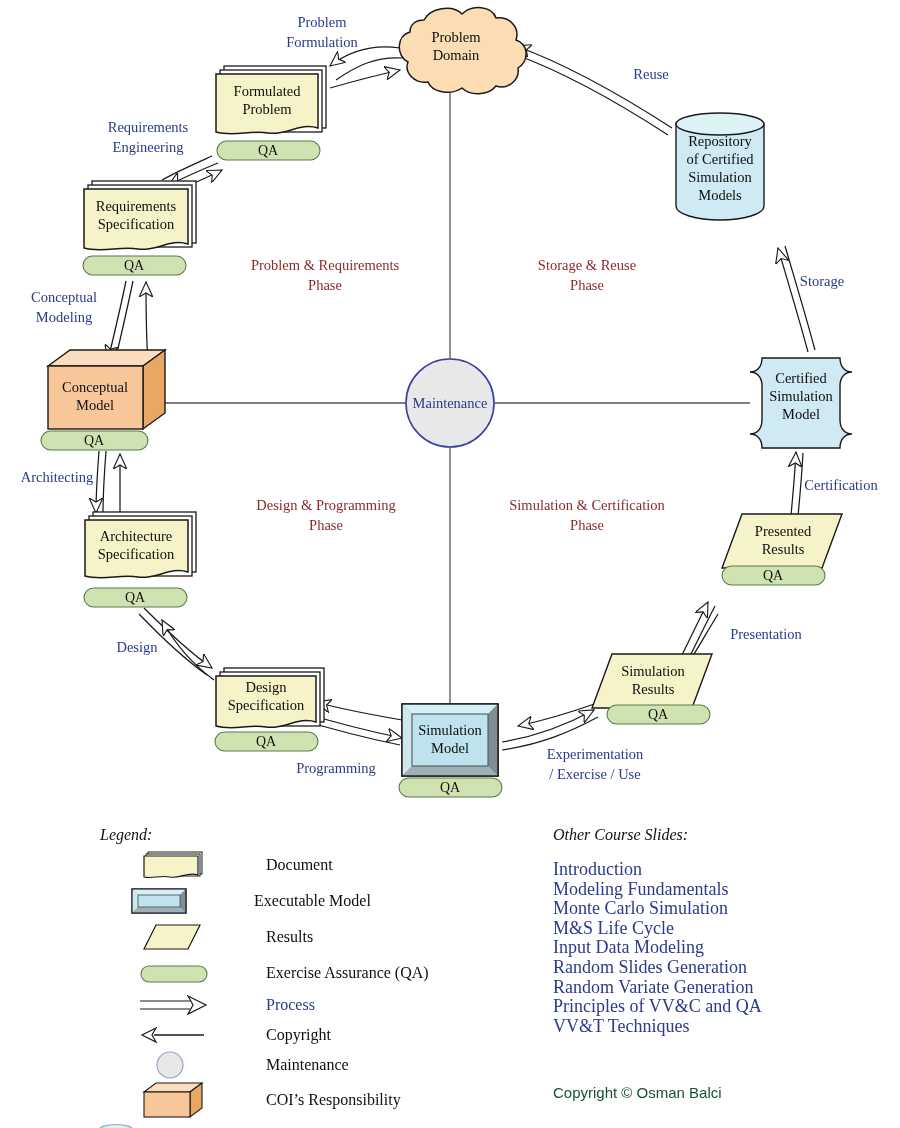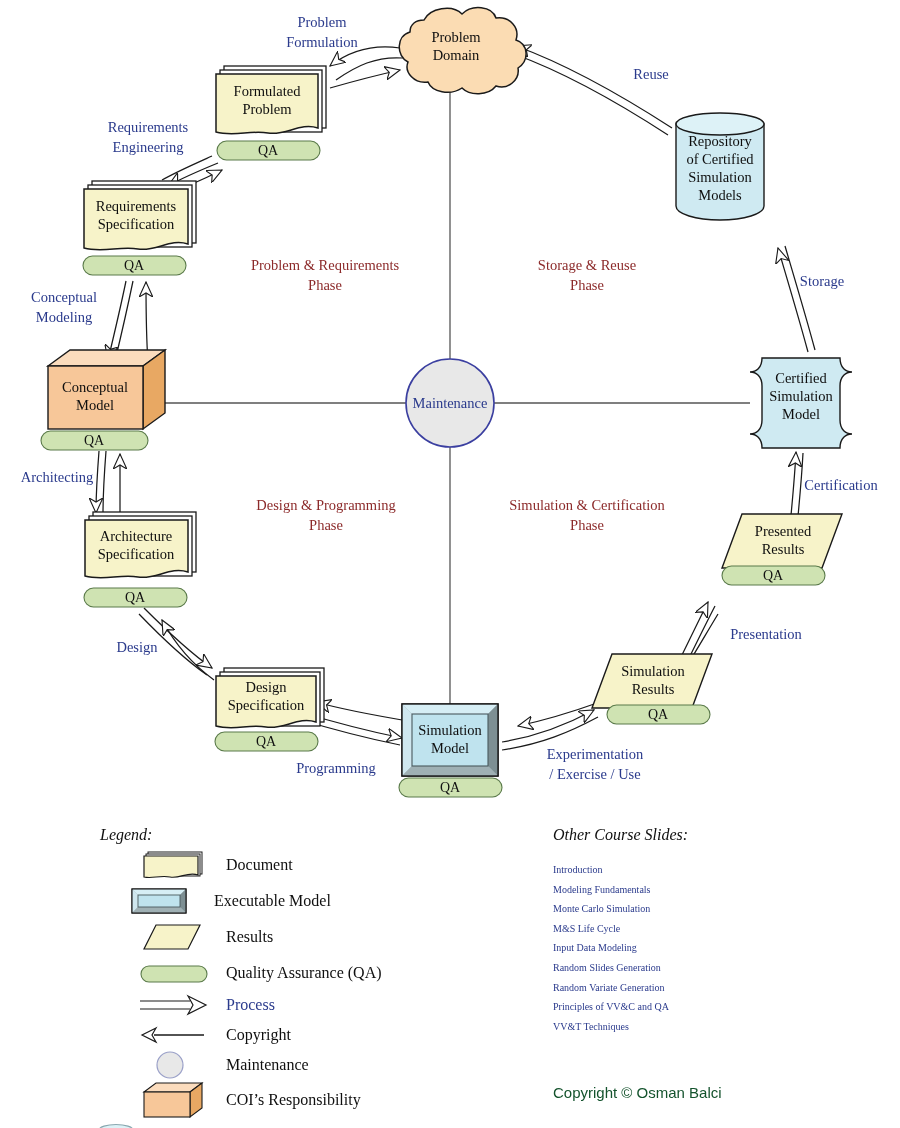--- a/index.html
+++ b/index.html
@@ -9,28 +9,28 @@
   svg#cycle{position:absolute;left:0;top:0;width:900px;height:812px;}
   .nodetext{font-family:"Liberation Serif","DejaVu Serif",serif;font-size:14.5px;fill:#0e0e0e;text-anchor:middle;}
   .qatext{font-family:"Liberation Serif","DejaVu Serif",serif;font-size:14px;fill:#111;text-anchor:middle;}
   .proclabel{font-family:"Liberation Serif","DejaVu Serif",serif;font-size:14.5px;fill:#2a3a8c;text-anchor:middle;}
   .phaselabel{font-family:"Liberation Serif","DejaVu Serif",serif;font-size:14.5px;fill:#8c2a2a;text-anchor:middle;}
   .mainttext{font-family:"Liberation Serif","DejaVu Serif",serif;font-size:14.5px;fill:#2a3a8c;text-anchor:middle;}
 
   
   .legendwrap{position:absolute;left:0;top:812px;width:900px;height:316px;padding-left:28px;}
   .legtitle{position:absolute;left:100px;top:14px;font-style:italic;font-size:16px;color:#101010;}
-  .legrow{position:absolute;display:flex;align-items:center;height:30px;}
+  .legrow{position:absolute;display:flex;align-items:center;height:30px;gap:40px;}
   .legicon{width:78px;height:30px;position:relative;flex:0 0 78px;}
   .leglabel{font-size:16px;color:#101010;white-space:nowrap;margin-left:8px;}
   .leglabel.blue{color:#2a3a8c;}
 
   .oct{position:absolute;right:546px;top:14px;font-style:italic;font-size:16px;color:#101010;text-align:center;}
   .slides{position:absolute;left:553px;top:48px;}
-  .slide{font-size:10px;color:#2a3a8c;line-height:19.6px;white-space:nowrap;}
+  .slide{font-size:18px;color:#2a3a8c;line-height:19.6px;white-space:nowrap;}
   .copyright{position:absolute;left:553px;top:272px;font-family:"Liberation Sans","DejaVu Sans",sans-serif;
              font-size:15px;color:#14532d;}
 </style>
 </head>
 <body>
 
 <div id="stage">
 
   <svg id="cycle" viewBox="0 0 900 812">
     <defs>
@@ -309,21 +309,21 @@
       </div>
       <div class="leglabel">Results</div>
     </div>
 
     <div class="legrow" style="left:140px;top:146px;">
       <div class="legicon">
         <svg viewBox="0 0 78 30" width="78" height="30">
           <rect x="1" y="8" width="66" height="16" rx="8" fill="#cfe3b2" stroke="#5a7a4a" stroke-width="1.1"></rect>
         </svg>
       </div>
-      <div class="leglabel">Quality Assurance (QA)</div>
+      <div class="leglabel">Exercise Assurance (QA)</div>
     </div>
 
     <div class="legrow" style="left:140px;top:178px;">
       <div class="legicon">
         <svg viewBox="0 0 78 30" width="78" height="30">
           <path d="M0,11 H50 M0,19 H50" stroke="#1a1a1a" stroke-width="1.2" fill="none"></path>
           <path d="M48,6 L66,15 L48,24 L53,15 Z" fill="#fff" stroke="#1a1a1a" stroke-width="1.2"></path>
         </svg>
       </div>
       <div class="leglabel blue">Process</div>

